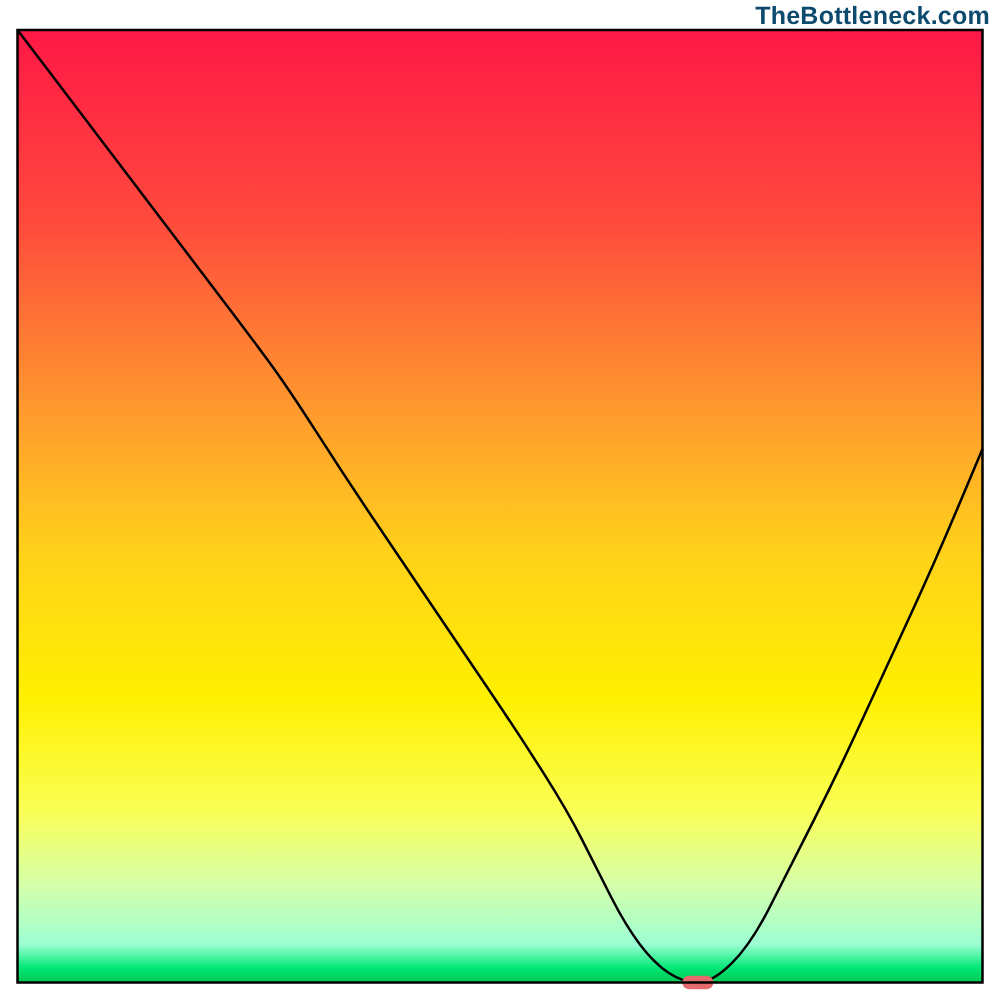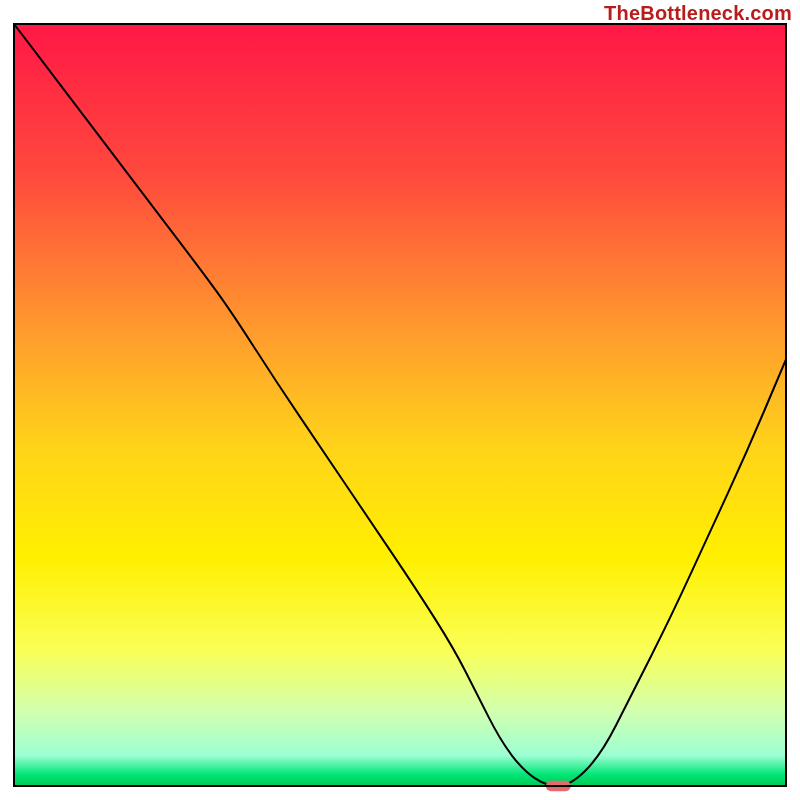--- a/index.html
+++ b/index.html
@@ -14,21 +14,21 @@
     position: relative;
     width: 800px;
     height: 800px;
   }
   .watermark {
     position: absolute;
     top: 2px;
     right: 8px;
     font-size: 20px;
     font-weight: 600;
-    color: #b91c1c;
+    color: #0c4a6e;
     letter-spacing: 0.2px;
     user-select: none;
   }
   svg {
     position: absolute;
     left: 0;
     top: 0;
   }
 </style>
 </head>

